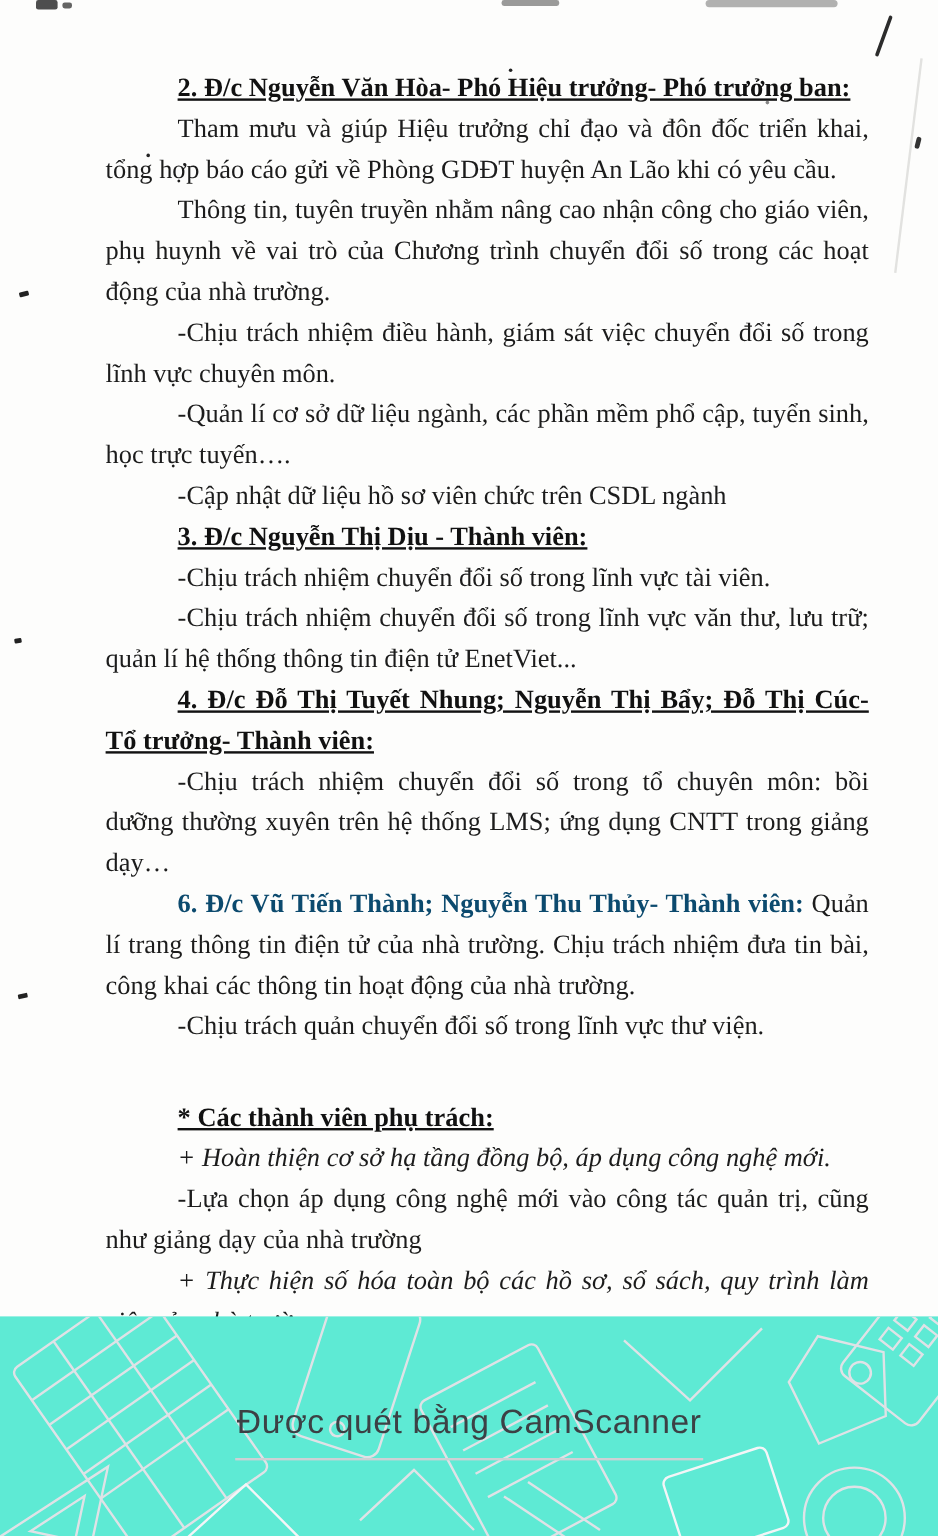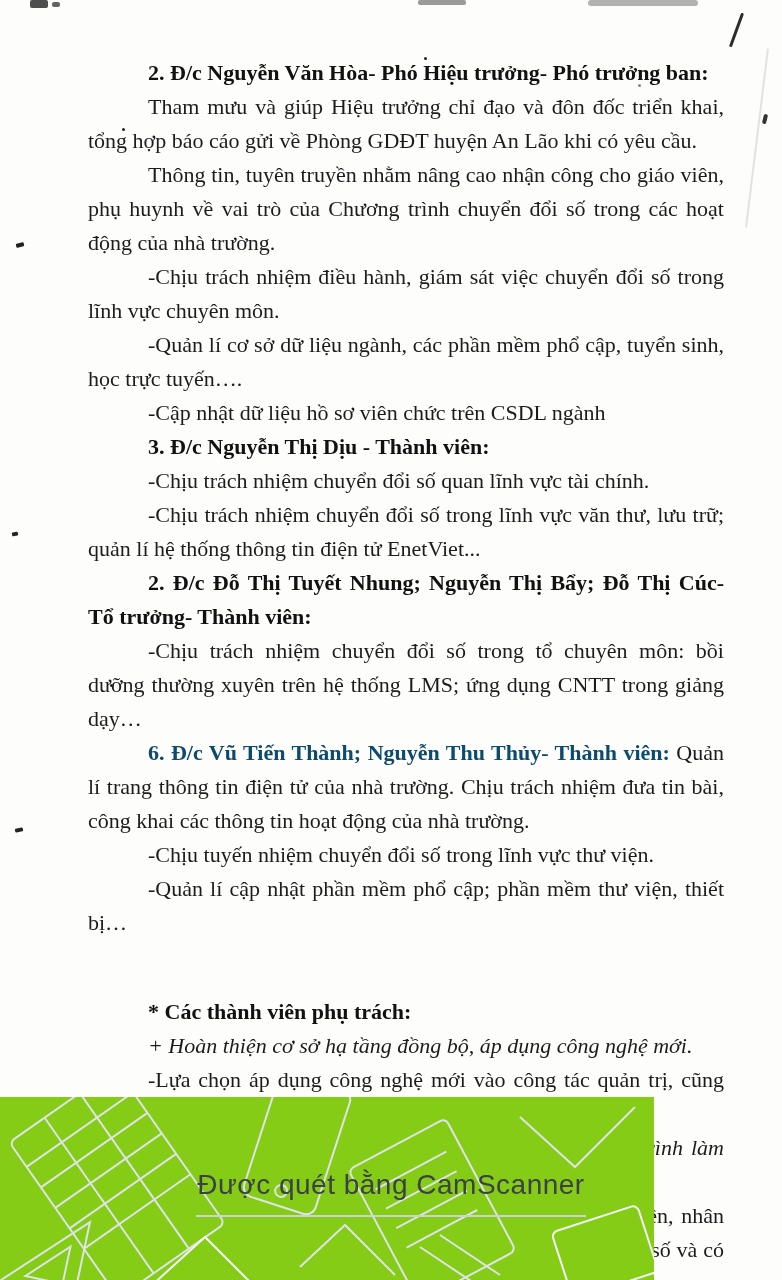--- a/index.html
+++ b/index.html
@@ -11,23 +11,23 @@
     font-family:"Liberation Serif", serif;
   }
   
   .doc {
     position:absolute; top:56px; left:88px; width:636px;
     color:#1c1c1c;
     font-size:22px; line-height:34px;
     text-align:justify;
   }
   .doc p { margin:0; text-indent:60px; }
-  .doc p.h { font-weight:bold; color:#111; }
+  .doc p.h { font-weight:bold; color:#111;text-decoration:underline; }
   .doc p.i { font-style:italic; }
-  .doc p.gap { margin-top:55px; }
+  .doc p.gap { margin-top:42px; }
   .doc .b { font-weight:bold; color:#0c4a6e; }
 
   
   .artifact { position:absolute; background:#222; }
   .a-speck1 { left:16px; top:243px; width:8px; height:4px; border-radius:1px; transform:rotate(-14deg); }
   .a-speck2 { left:12px; top:532px; width:6px; height:4px; border-radius:1px; transform:rotate(-10deg); }
   .a-speck3 { left:15px; top:828px; width:8px; height:4px; border-radius:1px; transform:rotate(-12deg); }
   .a-dot1   { left:122px; top:128px; width:3px; height:3px; border-radius:50%; }
   .a-dot2   { left:424px; top:57px;  width:3px; height:3px; border-radius:50%; }
   .a-dot3   { left:110px; top:684px; width:3px; height:3px; border-radius:50%; }
@@ -35,22 +35,22 @@
   .a-topblob1 { left:30px; top:0;  width:18px; height:8px;  opacity:.8; border-radius:2px; }
   .a-topblob2 { left:52px; top:2px; width:8px; height:5px;  opacity:.7; border-radius:2px; }
   .a-topsmudge1 { left:418px; top:0; width:48px;  height:5px; opacity:.45; border-radius:2px; }
   .a-topsmudge2 { left:588px; top:0; width:110px; height:6px; opacity:.35; border-radius:3px; }
   .a-penmark { left:735px; top:12px; width:3px; height:36px; background:#2c2c2c; transform:rotate(20deg); border-radius:2px; }
   .a-tick    { left:763px; top:114px; width:4px; height:10px; background:#333; transform:rotate(14deg); border-radius:2px; }
   .a-pageedge { left:756px; top:48px; width:2px; height:180px; background:#e2e2e0; transform:rotate(7deg); }
 
   
   .footer {
-    position:absolute; left:0; top:1097px; width:654px; height:183px;
-    background:#84cc16; overflow:hidden;
+    position:absolute; left:0; top:1097px; width:782px; height:183px;
+    background:#5eead4; overflow:hidden;
   }
   .footer svg { position:absolute; left:0; top:0; }
   .wm {
     position:absolute; left:0; top:72px; width:782px;
     text-align:center;
     font-family:"Liberation Sans", sans-serif;
     font-size:28px; color:#3c4145; letter-spacing:.5px;
   }
   .wm-line {
     position:absolute; left:196px; top:118px; width:390px; height:2px;
@@ -63,27 +63,26 @@
 <div class="page">
 
   <div class="doc">
     <p class="h">2. Đ/c Nguyễn Văn Hòa- Phó Hiệu trưởng- Phó trưởng ban:</p>
     <p>Tham mưu và giúp Hiệu trưởng chỉ đạo và đôn đốc triển khai, tổng hợp báo cáo gửi về Phòng GDĐT huyện An Lão khi có yêu cầu.</p>
     <p>Thông tin, tuyên truyền nhằm nâng cao nhận công cho giáo viên, phụ huynh về vai trò của Chương trình chuyển đổi số trong các hoạt động của nhà trường.</p>
     <p>-Chịu trách nhiệm điều hành, giám sát việc chuyển đổi số trong lĩnh vực chuyên môn.</p>
     <p>-Quản lí cơ sở dữ liệu ngành, các phần mềm phổ cập, tuyển sinh, học trực tuyến….</p>
     <p>-Cập nhật dữ liệu hồ sơ viên chức trên CSDL ngành</p>
     <p class="h">3. Đ/c Nguyễn Thị Dịu - Thành viên:</p>
-    <p>-Chịu trách nhiệm chuyển đổi số quan lĩnh vực tài chính.</p>
+    <p>-Chịu trách nhiệm chuyển đổi số trong lĩnh vực tài viên.</p>
     <p>-Chịu trách nhiệm chuyển đổi số trong lĩnh vực văn thư, lưu trữ; quản lí hệ thống thông tin điện tử EnetViet...</p>
-    <p class="h">2. Đ/c Đỗ Thị Tuyết Nhung; Nguyễn Thị Bẩy; Đỗ Thị Cúc- Tổ trưởng- Thành viên:</p>
+    <p class="h">4. Đ/c Đỗ Thị Tuyết Nhung; Nguyễn Thị Bẩy; Đỗ Thị Cúc- Tổ trưởng- Thành viên:</p>
     <p>-Chịu trách nhiệm chuyển đổi số trong tổ chuyên môn: bồi dưỡng thường xuyên trên hệ thống LMS; ứng dụng CNTT trong giảng dạy…</p>
     <p><span class="b">6. Đ/c Vũ Tiến Thành; Nguyễn Thu Thủy- Thành viên:</span><span> Quản lí trang thông tin điện tử của nhà trường. Chịu trách nhiệm đưa tin bài, công khai các thông tin hoạt động của nhà trường.</span></p>
-    <p>-Chịu tuyến nhiệm chuyển đổi số trong lĩnh vực thư viện.</p>
-    <p>-Quản lí cập nhật phần mềm phổ cập; phần mềm thư viện, thiết bị…</p>
+    <p>-Chịu trách quản chuyển đổi số trong lĩnh vực thư viện.</p>
     <p class="h gap">* Các thành viên phụ trách:</p>
     <p class="i">+ Hoàn thiện cơ sở hạ tầng đồng bộ, áp dụng công nghệ mới.</p>
     <p>-Lựa chọn áp dụng công nghệ mới vào công tác quản trị, cũng như giảng dạy của nhà trường</p>
     <p class="i">+ Thực hiện số hóa toàn bộ các hồ sơ, sổ sách, quy trình làm việc của nhà trường</p>
     <p>- Toàn bộ hồ sơ, sổ sách liên quan đến cán bộ, giáo viên, nhân viên và học sinh cần phải được chuyển sang định dạng kĩ thuật số và có thể lưu trữ tài liệu trên Cloud.</p>
   </div>
 
   <div class="artifact a-speck1"></div>
   <div class="artifact a-speck2"></div>
   <div class="artifact a-speck3"></div>

